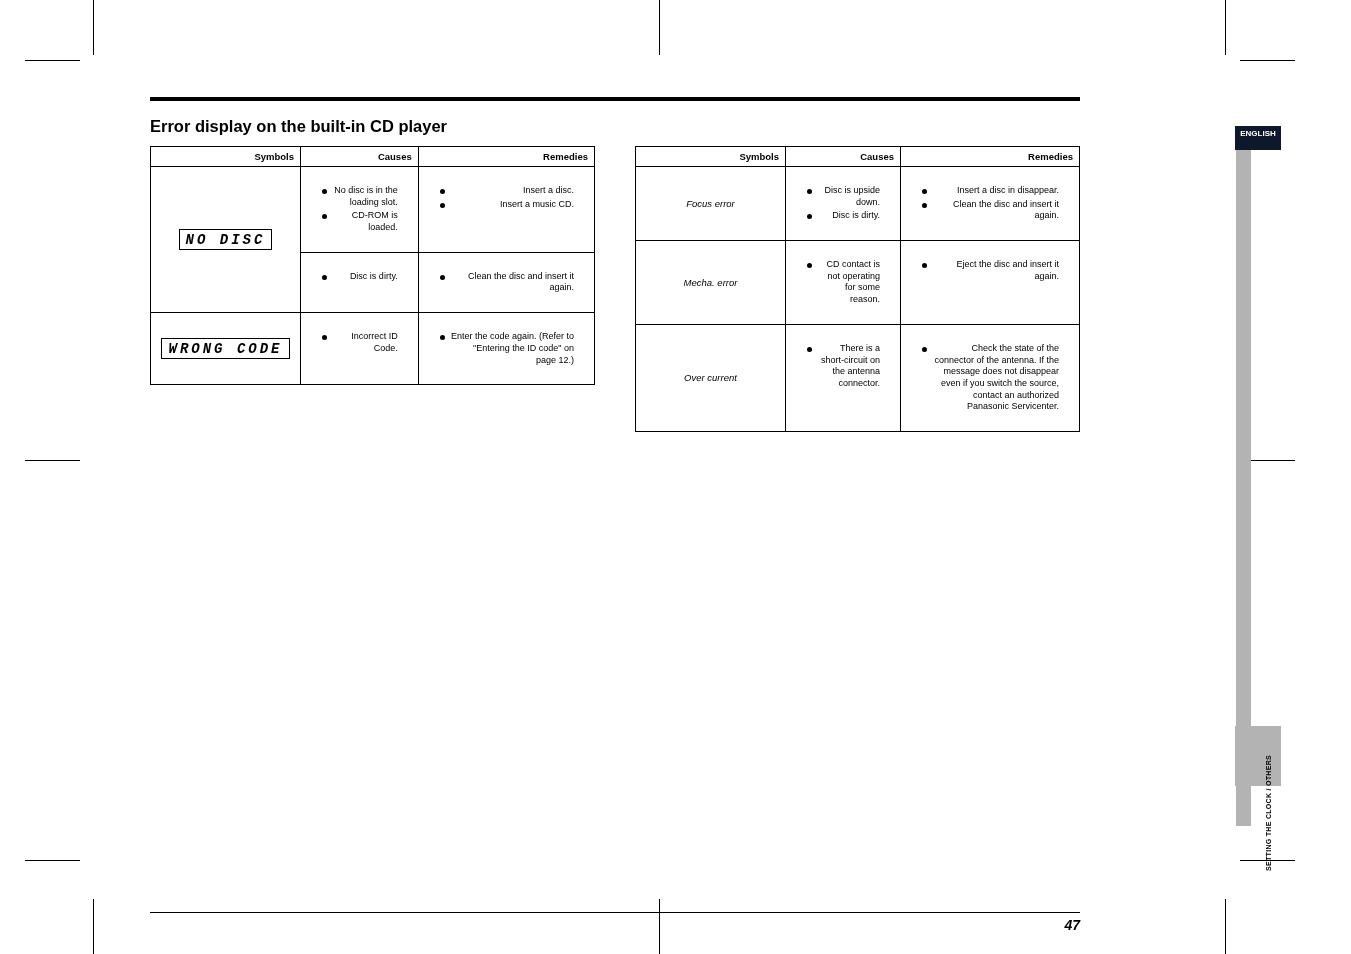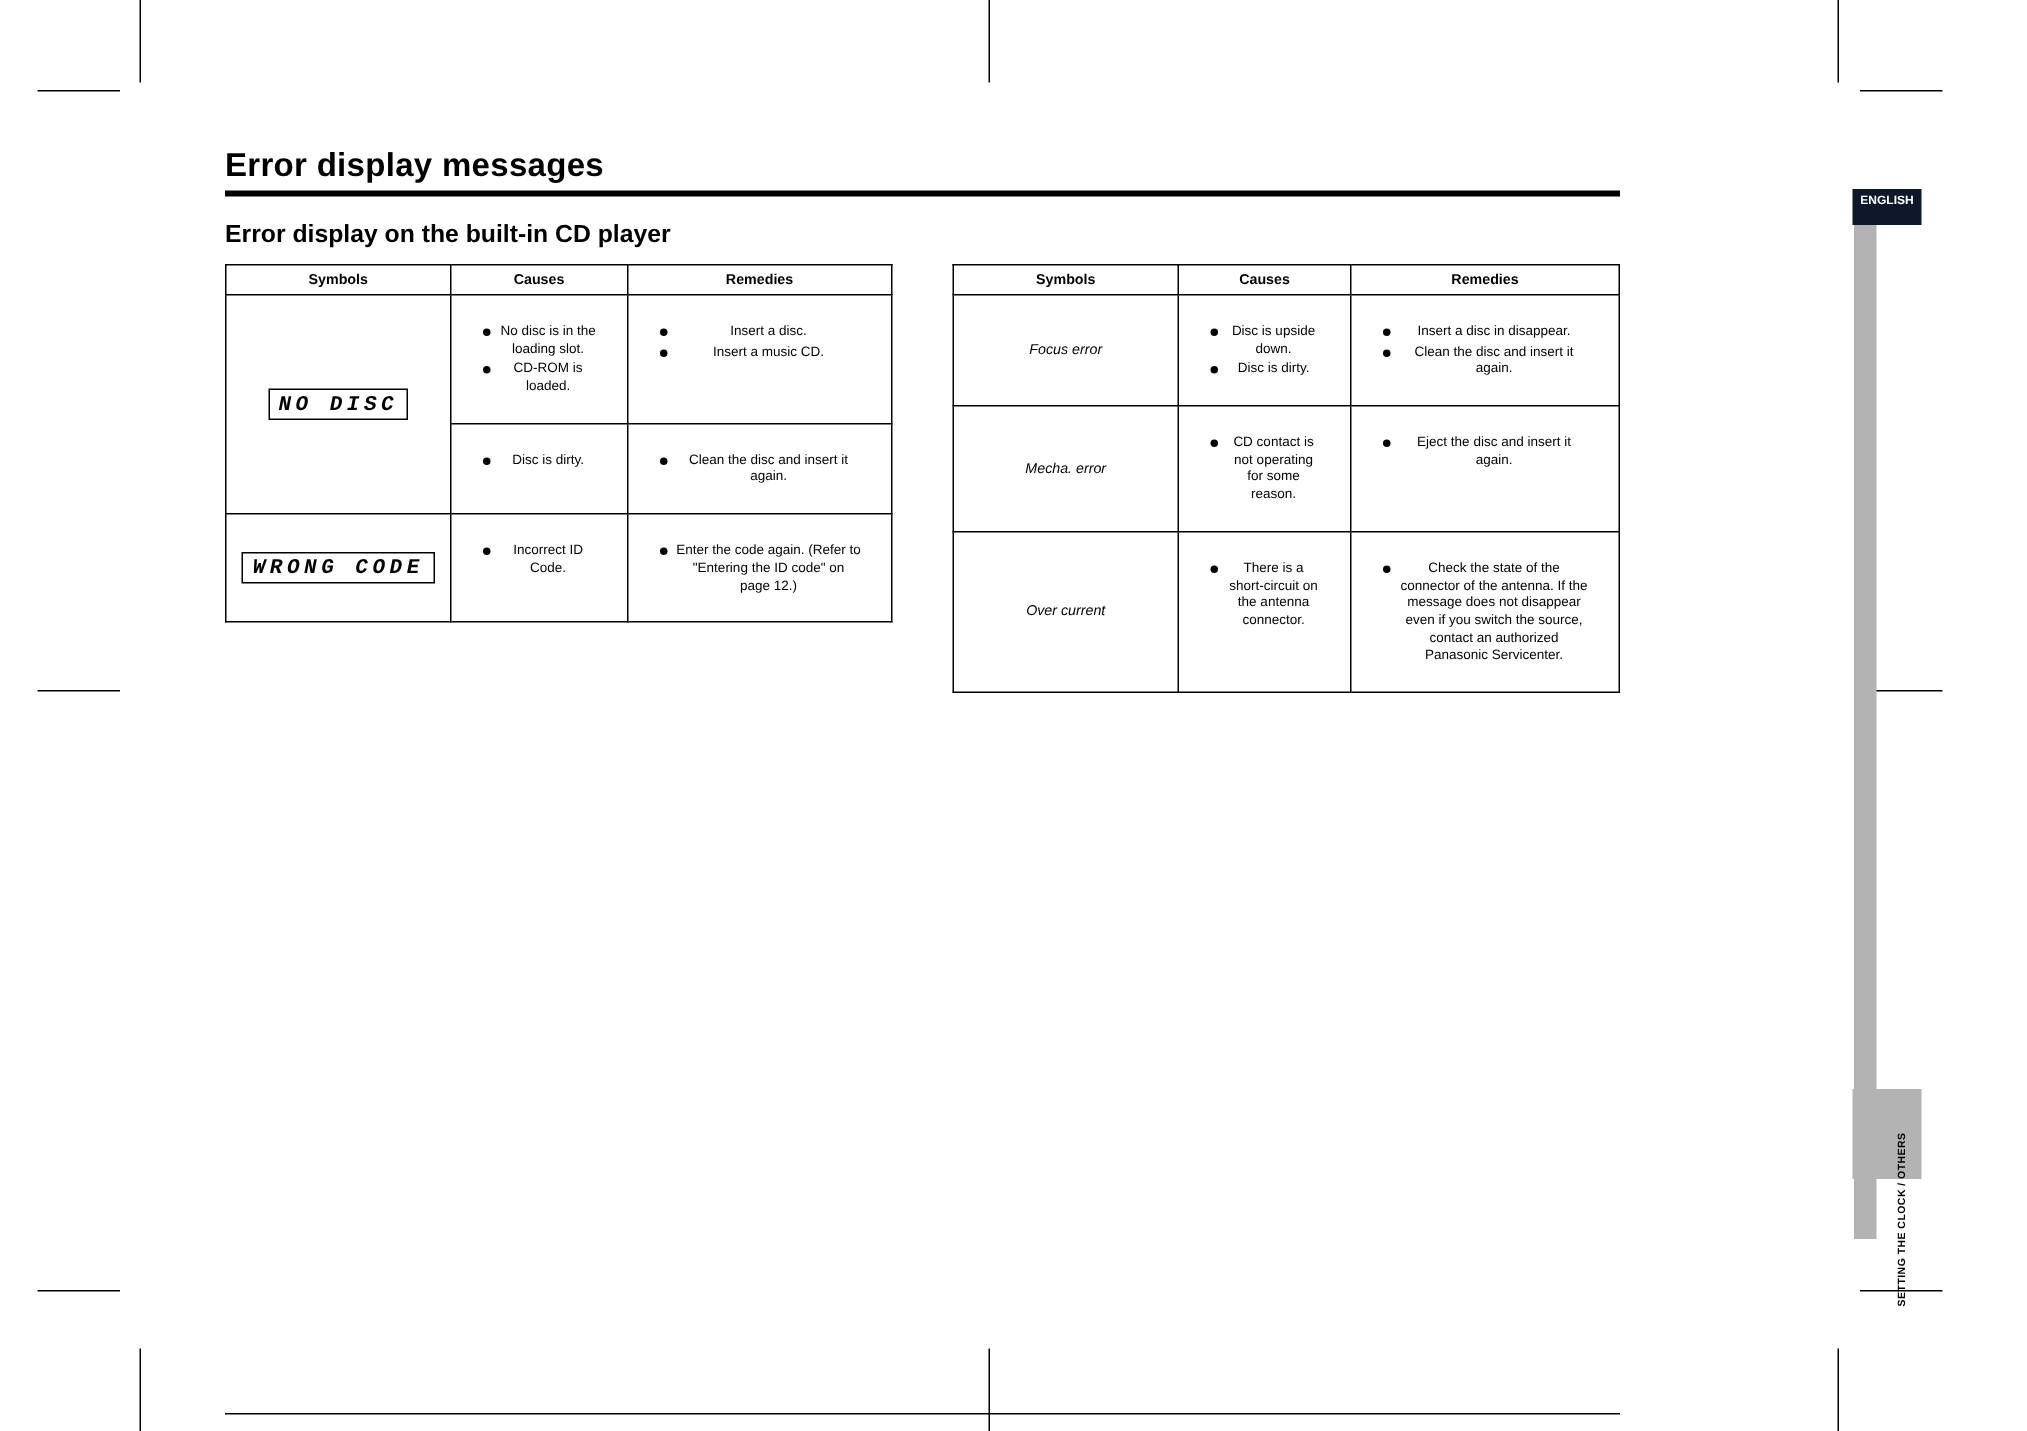--- a/index.html
+++ b/index.html
@@ -65,21 +65,21 @@
   .tbl {
     border: 1px solid #000;
     border-collapse: collapse;
     width: 100%;
     font-size: 9.5px;
   }
   .tbl td, .tbl th {
     border: 1px solid #000;
     vertical-align: top;
     padding: 4px 6px;
-    text-align: center;
+    text-align: right;
     font-weight: normal;
   }
   .tbl th {
     font-weight: bold;
     background: #fff;
     font-size: 9.5px;
   }
   .tbl td.symcell {
     width: 150px;
     text-align: center;
@@ -176,21 +176,20 @@
 <div class="crop v" style="left:659px; top:899px;"></div>
 <div class="crop v" style="left:1225px; top:899px;"></div>
 <div class="crop h" style="left:1240px; top:860px;"></div>
 
 <div class="sidebar-stripe"></div>
 <div class="sidebar-tab" style="top:726px; height:60px;"></div>
 <div class="seclabel">ENGLISH</div>
 <div class="vtext">SETTING THE CLOCK / OTHERS</div>
 
 <div class="page">
-  <div class="title condensed">Error display messages</div>
   <div class="thick-rule"></div>
   <div class="subtitle condensed">Error display on the built-in CD player</div>
 
   <div class="columns">
 
     <div class="col">
       <table class="tbl">
         <tbody>
             <tr>
           <th>Symbols</th>
@@ -294,13 +293,14 @@
             </ul>
           </td>
         </tr>
       </tbody>
         </table>
     </div>
 
   </div>
 
   <div class="footer-line"></div>
+  <div class="pagenum">47</div>
 </div>
 
 </body></html>

